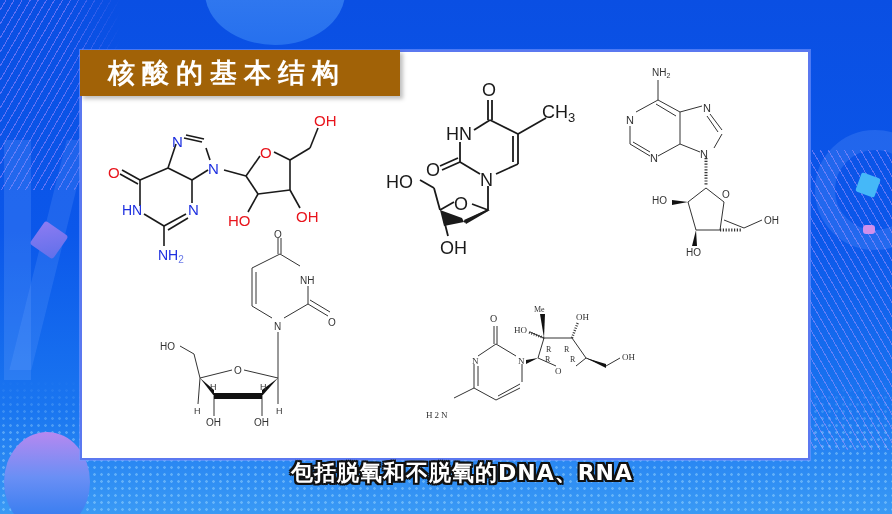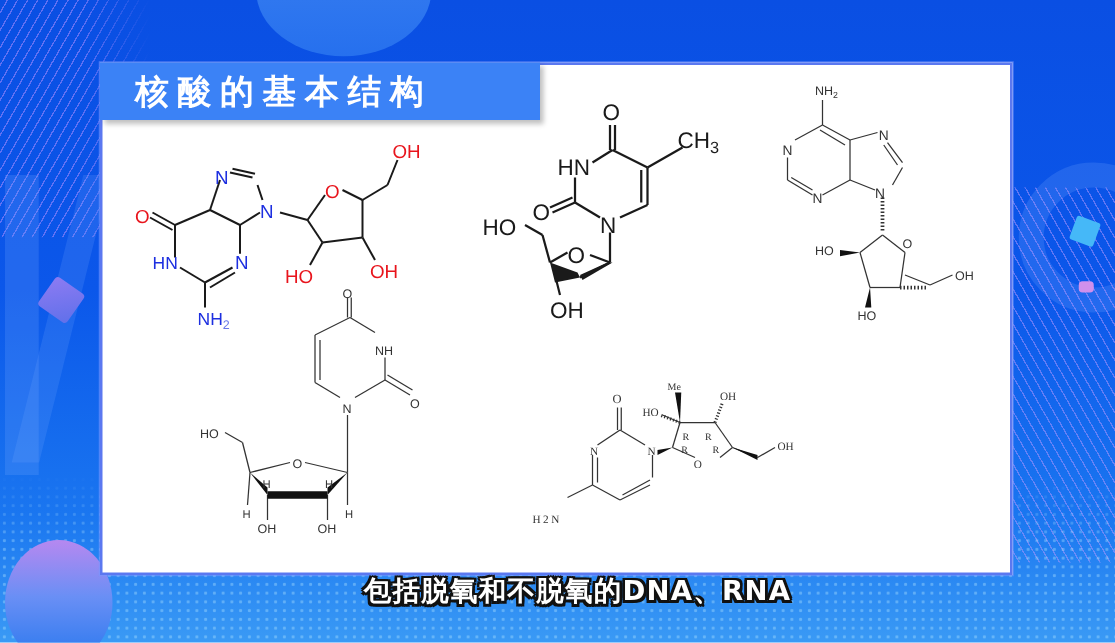--- a/index.html
+++ b/index.html
@@ -52,22 +52,22 @@
     mask-image: linear-gradient(180deg, transparent 0%, #000 40%, #000 100%);
     opacity: 0.55;
   }
   .panel {
     position: absolute; left: 80px; top: 50px; width: 726px; height: 406px;
     background: #ffffff;
     border: 2px solid #5b78f0;
     box-shadow: 0 0 0 1px rgba(120,150,255,0.6);
   }
   .title-banner {
-    position: absolute; left: 80px; top: 50px; width: 352px; height: 46px;
-    background: #3b82f6;
+    position: absolute; left: 80px; top: 50px; width: 320px; height: 46px;
+    background: #a16207;
     box-shadow: 3px 3px 4px rgba(0,0,0,0.25);
     display: flex; align-items: center; padding-left: 28px; box-sizing: border-box;
   }
   .title-text {
     color: #ffffff; font-size: 27px; font-weight: bold; letter-spacing: 7px;
   }
   .mol { position: absolute; }
   .mol svg { display: block; overflow: visible; }
   .caption {
     position: absolute; left: 16px; width: 892px; top: 458px; text-align: center;

